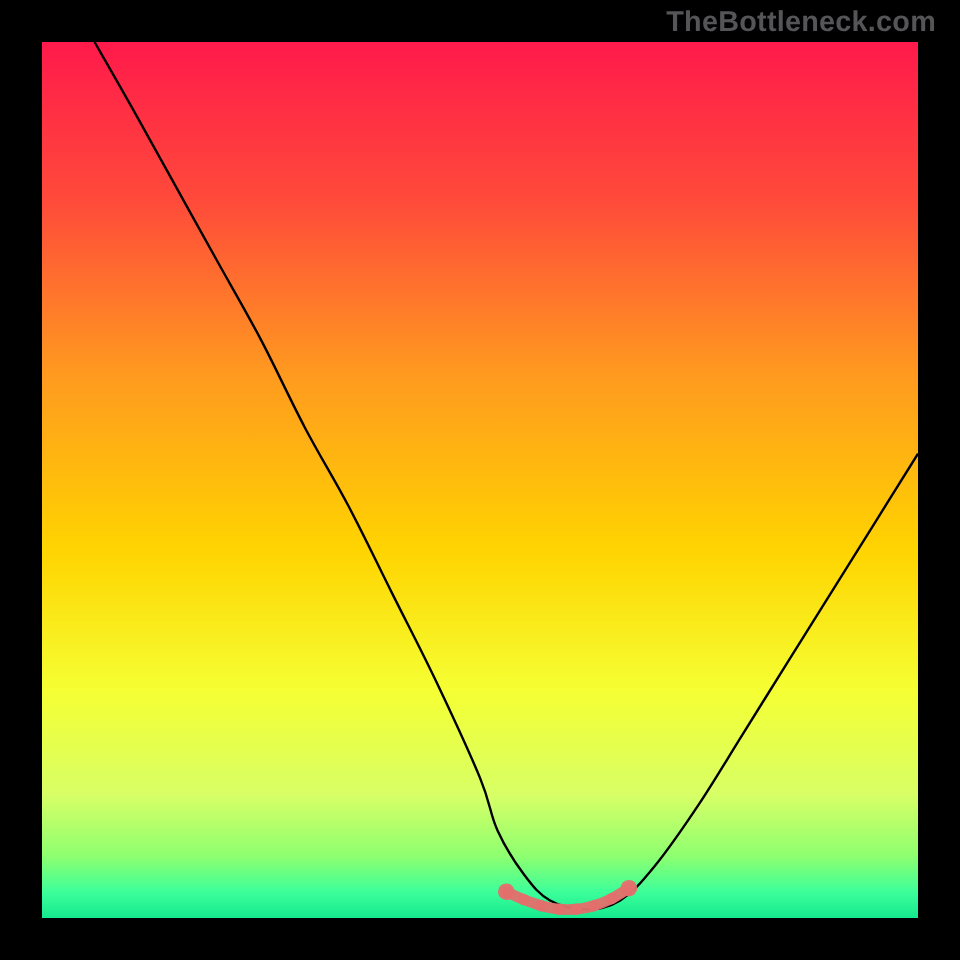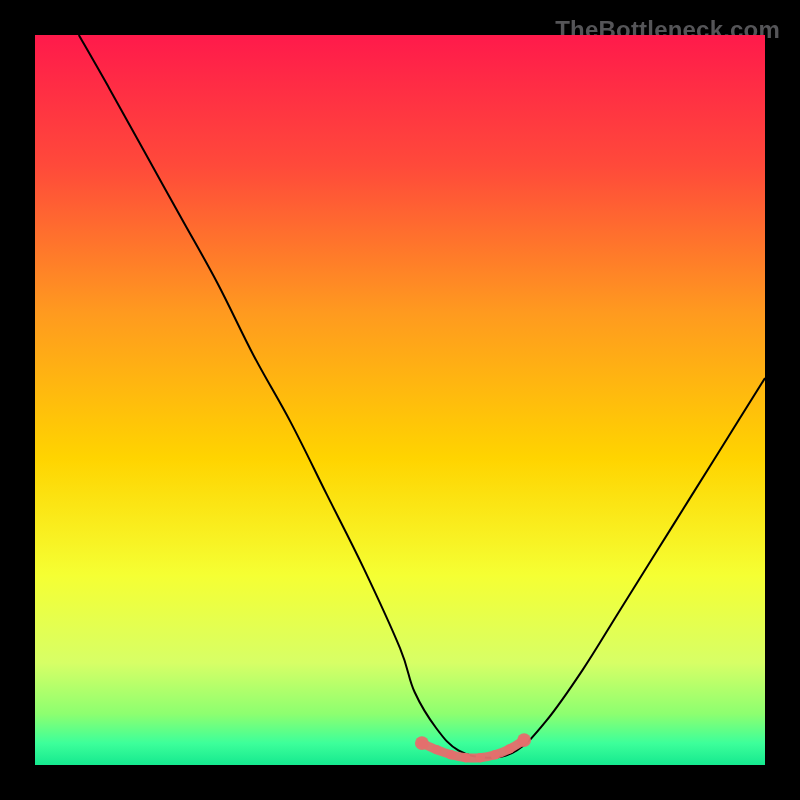--- a/index.html
+++ b/index.html
@@ -19,21 +19,21 @@
   }
   .plot {
     position: absolute;
     left: 35px;
     top: 35px;
     width: 730px;
     height: 730px;
   }
   .watermark {
     position: absolute;
-    top: 16px;
+    top: 5px;
     right: 20px;
     color: #555558;
     font-size: 24px;
     font-weight: 600;
     letter-spacing: 0.2px;
     user-select: none;
   }
   svg { display: block; }
 </style>
 </head>

